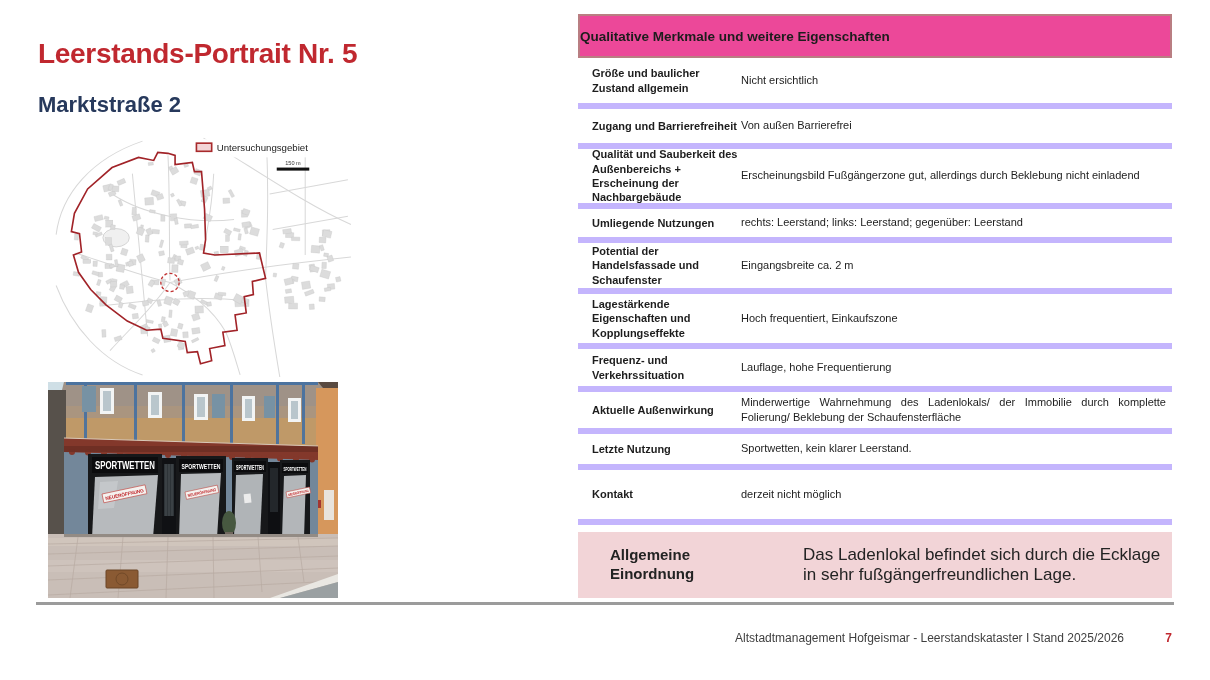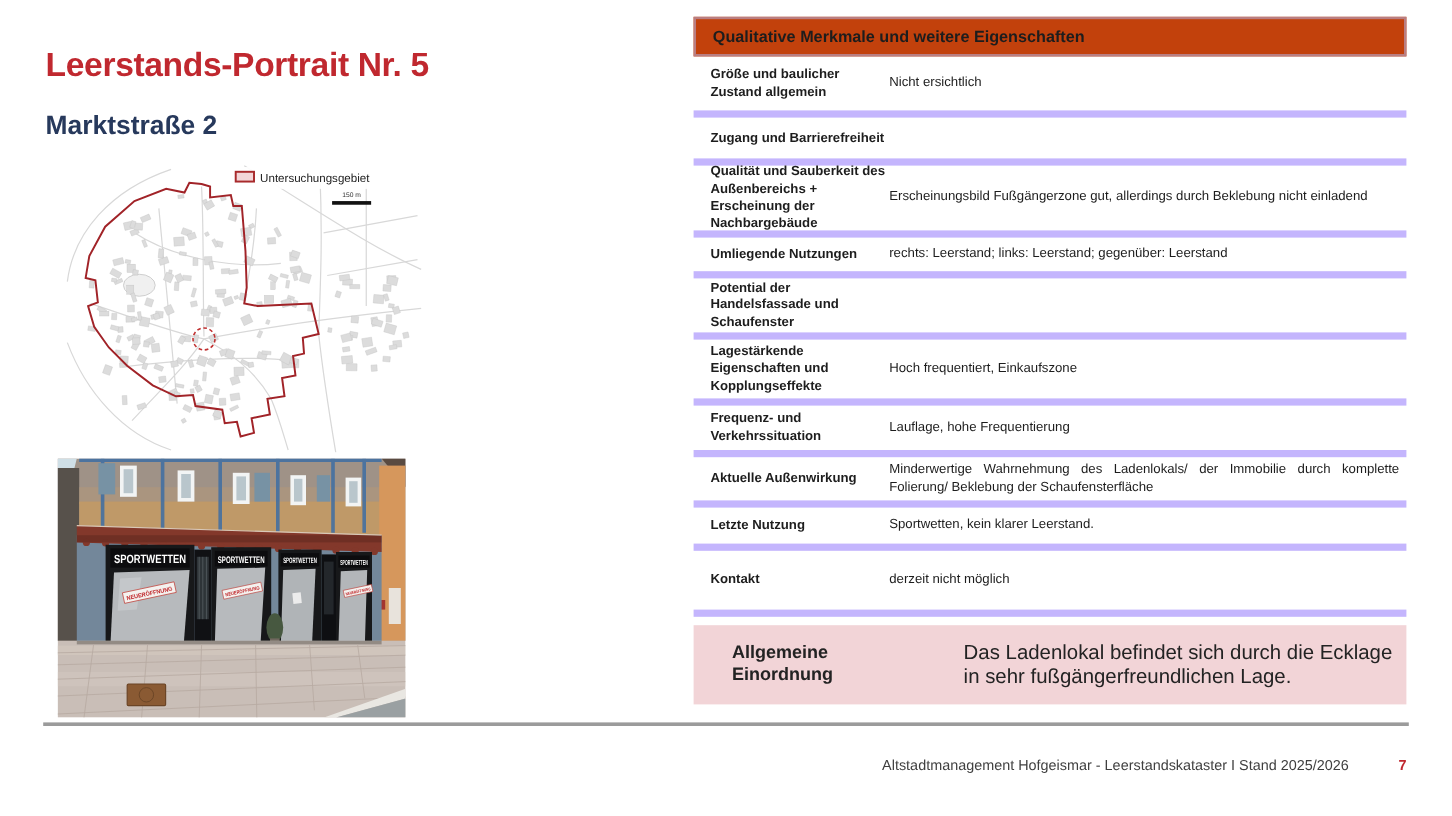--- a/index.html
+++ b/index.html
@@ -3,22 +3,22 @@
 <meta charset="utf-8">
 <style>
   html,body{margin:0;padding:0;background:#fff;}
   .page{position:relative;width:1210px;height:680px;background:#ffffff;overflow:hidden;
         font-family:"Liberation Sans",sans-serif;color:#1d1d1d;}
   .title{position:absolute;left:38px;top:38px;font-size:28px;font-weight:bold;color:#c0282f;letter-spacing:-0.3px;}
   .subtitle{position:absolute;left:38px;top:92px;font-size:22px;font-weight:bold;color:#27395c;}
   .map-wrap{position:absolute;left:50px;top:133px;width:302px;height:244px;}
   .photo-wrap{position:absolute;left:48px;top:382px;width:290px;height:216px;}
   .table{position:absolute;left:578px;top:14px;width:594px;}
-  .thead{box-sizing:border-box;height:33px;background:#c2410c;border:2px solid #b97e82;
-         display:flex;align-items:center;padding-left:14px;font-size:13.5px;font-weight:bold;color:#1d1d1d;}
+  .thead{box-sizing:border-box;height:44px;background:#ec4899;border:2px solid #b97e82;
+         display:flex;align-items:center;font-size:13.5px;font-weight:bold;color:#1d1d1d;}
   .trows{margin-top:0;}
   .trow{display:flex;align-items:center;border-bottom:6px solid #c4b5fd;box-sizing:border-box;}
   .trow:nth-child(1){height:51px}.trow:nth-child(2){height:40px}.trow:nth-child(3){height:60px}
   .trow:nth-child(4){height:34px}.trow:nth-child(5){height:51px}.trow:nth-child(6){height:55px}
   .trow:nth-child(7){height:43px}.trow:nth-child(8){height:42px}.trow:nth-child(9){height:36px}
   .trow:nth-child(10){height:55px}
   .tlabel{width:149px;flex:none;padding-left:14px;font-size:11px;font-weight:bold;line-height:1.3;color:#1d1d1d;}
   .tvalue{flex:1;padding-right:6px;font-size:11px;line-height:1.4;color:#1d1d1d;}
   .trow:nth-child(8) .tvalue{text-align:justify;}
   .summary{margin-top:7px;height:66px;background:#f2d4d7;display:flex;align-items:center;}
@@ -382,34 +382,36 @@
   <div class="table">
     <div class="thead">Qualitative Merkmale und weitere Eigenschaften</div>
     <div class="trows">
   <div class="trow">
     <div class="tlabel">Größe und baulicher Zustand allgemein</div>
     <div class="tvalue">Nicht ersichtlich</div>
   </div>
 
   <div class="trow">
     <div class="tlabel">Zugang und Barrierefreiheit</div>
+    <div class="tvalue">Von außen Barrierefrei</div>
   </div>
 
   <div class="trow">
     <div class="tlabel">Qualität und Sauberkeit des Außenbereichs + Erscheinung der Nachbargebäude</div>
     <div class="tvalue">Erscheinungsbild Fußgängerzone gut, allerdings durch Beklebung nicht einladend</div>
   </div>
 
   <div class="trow">
     <div class="tlabel">Umliegende Nutzungen</div>
     <div class="tvalue">rechts: Leerstand; links: Leerstand; gegenüber: Leerstand</div>
   </div>
 
   <div class="trow">
     <div class="tlabel">Potential der Handelsfassade und Schaufenster</div>
+    <div class="tvalue">Eingangsbreite ca. 2 m</div>
   </div>
 
   <div class="trow">
     <div class="tlabel">Lagestärkende Eigenschaften und Kopplungseffekte</div>
     <div class="tvalue">Hoch frequentiert, Einkaufszone</div>
   </div>
 
   <div class="trow">
     <div class="tlabel">Frequenz- und Verkehrssituation</div>
     <div class="tvalue">Lauflage, hohe Frequentierung</div>

